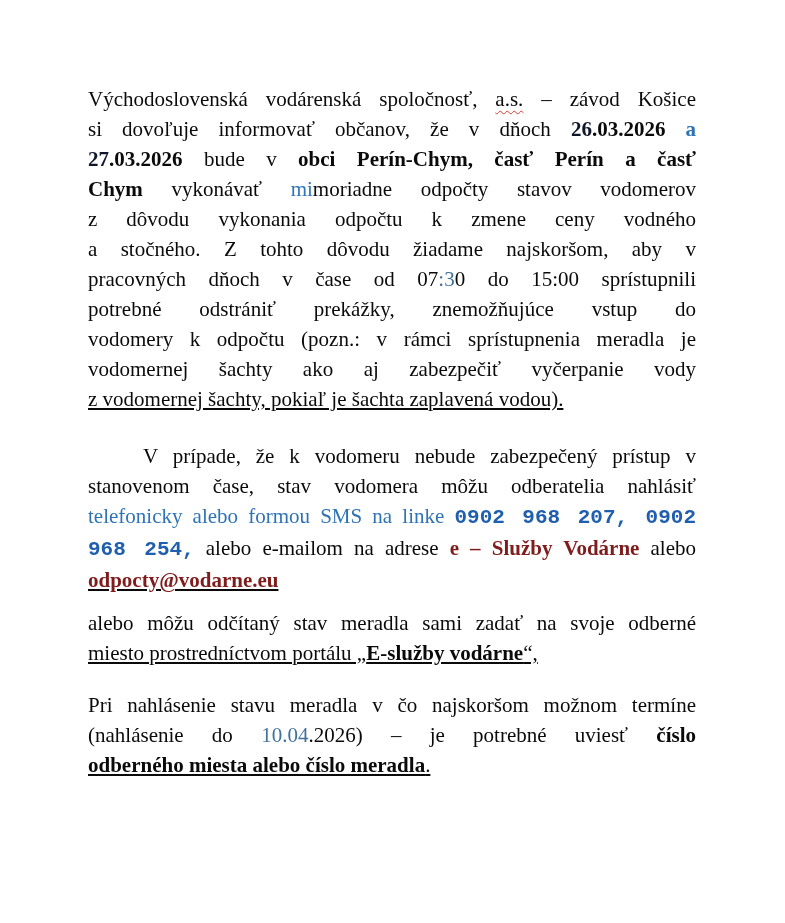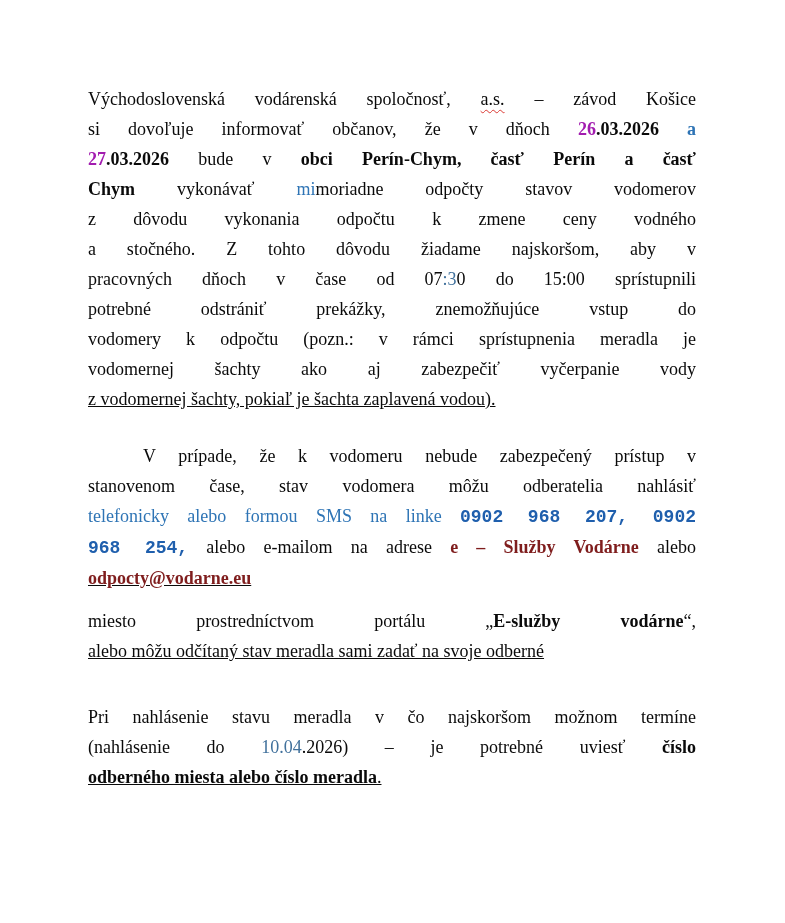--- a/index.html
+++ b/index.html
@@ -3,31 +3,31 @@
 <meta charset="utf-8">
 <style>
   html,body{margin:0;padding:0;background:#ffffff;}
   body{
     width:785px;height:923px;overflow:hidden;position:relative;
     font-family:"Liberation Serif","DejaVu Serif",serif;
     color:#0a0a0a;
   }
   .page{
     position:absolute;left:88px;top:84px;width:608px;
-    font-size:18px;line-height:30px;
+    font-size:21px;line-height:30px;
   }
   .para{margin:0;}
   .line{text-align:justify;text-align-last:justify;}
   .para .line:last-child{text-align-last:left;text-decoration:underline;}
   [data-name="paragraph-contact"]{margin-top:27px;}
   [data-name="paragraph-contact"] .line:first-child{text-indent:55px;}
   [data-name="paragraph-portal"]{margin-top:13px;}
-  [data-name="paragraph-deadline"]{margin-top:36px;}
+  [data-name="paragraph-deadline"]{margin-top:22px;}
   .bold{font-weight:700;}
-  .navy{color:#a21caf;}
+  .navy{color:#0f172a;}
   .blue{color:#2E74B5;}
   .steel{color:#41719C;}
   .phone{color:#1F5FAD;font-family:Liberation Mono, monospace;}
   .link{color:#7f1d1d;}
   .squiggle{
     text-decoration-line:underline;
     text-decoration-style:wavy;
     text-decoration-color:#DB3A34;
     text-decoration-thickness:1px;
     text-underline-offset:4px;
@@ -51,21 +51,21 @@
       <div class="line" data-name="text-line"><span data-name="text-run">z vodomernej šachty, pokiaľ je šachta zaplavená vodou).</span></div>
     </div>
     <div class="para" data-name="paragraph-contact">
       <div class="line" data-name="text-line"><span data-name="text-run">V prípade, že k vodomeru nebude zabezpečený prístup v</span></div>
       <div class="line" data-name="text-line"><span data-name="text-run">stanovenom čase, stav vodomera môžu odberatelia nahlásiť</span></div>
       <div class="line" data-name="text-line"><span class="blue" data-name="text-run">telefonicky alebo formou SMS na linke </span><span class="bold phone" data-name="phone-number">0902 968 207, 0902</span></div>
       <div class="line" data-name="text-line"><span class="bold phone" data-name="phone-number">968 254,</span><span data-name="text-run"> alebo e-mailom na adrese </span><span class="bold link" data-name="eservices-link">e – Služby Vodárne</span><span data-name="text-run"> alebo</span></div>
       <div class="line" data-name="text-line"><span class="bold link" data-name="email-link">odpocty@vodarne.eu</span></div>
     </div>
     <div class="para" data-name="paragraph-portal">
+      <div class="line" data-name="text-line"><span data-name="text-run">alebo môžu odčítaný stav meradla sami zadať na svoje odberné</span></div>
       <div class="line" data-name="text-line"><span data-name="text-run">miesto prostredníctvom portálu „</span><span class="bold" data-name="portal-name">E-služby vodárne</span><span data-name="text-run">“,</span></div>
-      <div class="line" data-name="text-line"><span data-name="text-run">alebo môžu odčítaný stav meradla sami zadať na svoje odberné</span></div>
     </div>
     <div class="para" data-name="paragraph-deadline">
       <div class="line" data-name="text-line"><span data-name="text-run">Pri nahlásenie stavu meradla v čo najskoršom možnom termíne</span></div>
       <div class="line" data-name="text-line"><span data-name="text-run">(nahlásenie do </span><span class="steel" data-name="deadline-date">10.04</span><span data-name="text-run">.2026) – je potrebné uviesť </span><span class="bold" data-name="text-run">číslo</span></div>
       <div class="line" data-name="text-line"><span class="bold" data-name="text-run">odberného miesta alebo číslo meradla</span><span data-name="text-run">.</span></div>
     </div>
   </div>
 
 </body></html>

